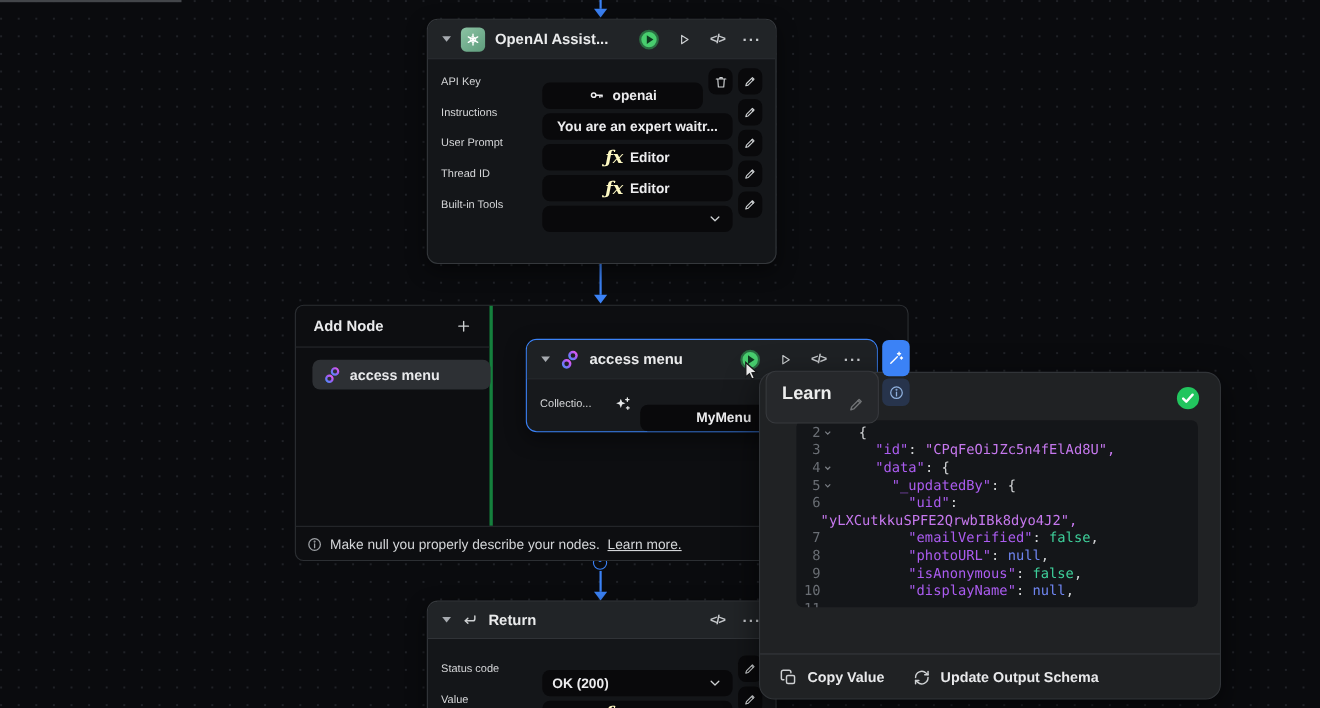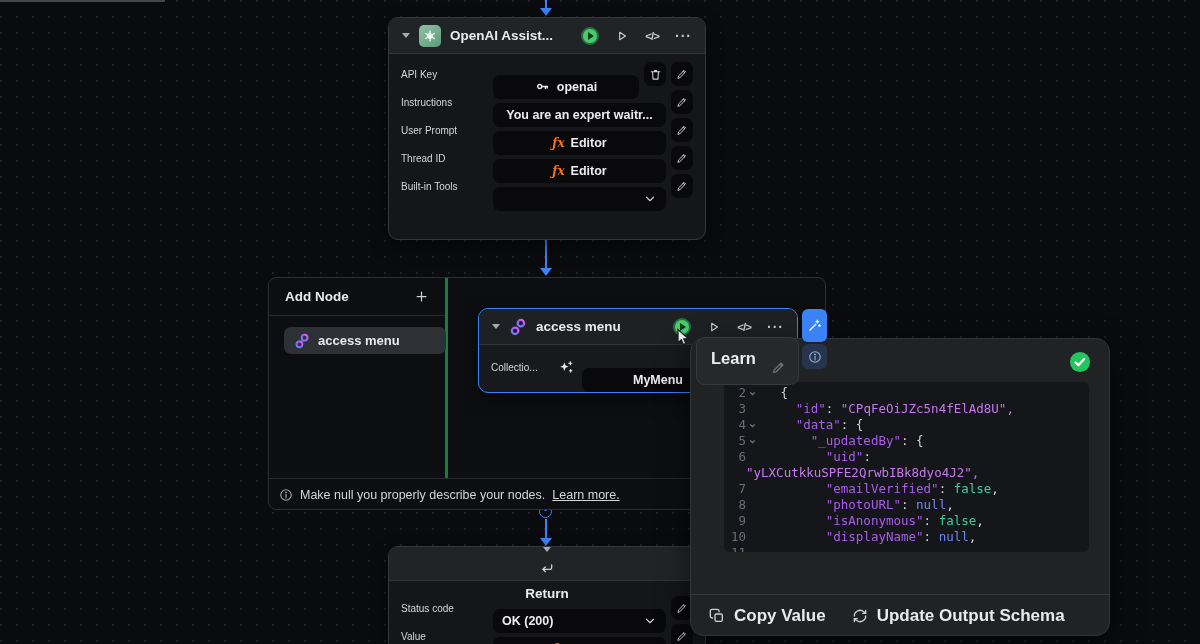--- a/index.html
+++ b/index.html
@@ -31,21 +31,21 @@
   .field-row { display:flex; align-items:center; height:28px; }
   .field-label { width:92px; flex:none; font-size:10px; color:#d5d6d8; white-space:nowrap; overflow:hidden; }
   .pill { height:24px; background:#09090b; border-radius:7px; display:flex; align-items:center;
           font-size:12.5px; font-weight:700; color:#ececee; padding:0 9px;margin-top:25px; }
   .pill.center { justify-content:center; }
   .pill.select { justify-content:space-between; }
   .pill .val { white-space:nowrap; overflow:hidden; }
   .pill-w { width:175px; } .pill-sm { width:149px; } .pill-ai { width:152px; }
   .sq-btn { width:22px; height:24px; margin-left:5px; background:#09090b; border-radius:7px;
           display:flex; align-items:center; justify-content:center; flex:none; }
-  .fx { font-style:italic; font-weight:700; font-family:"DejaVu Serif",serif; font-size:12px; margin-right:6px; color:#f97316; }
+  .fx { font-style:italic; font-weight:700; font-family:"DejaVu Serif",serif; font-size:16px; margin-right:6px; color:#fef9c3; }
 
   
   .flow { position:absolute; width:12px; }
   .flow .line { position:absolute; left:5px; width:2px; background:#3b82f6; }
   .flow .head { position:absolute; left:0; width:0; height:0; border-left:6px solid transparent; border-right:6px solid transparent; border-top:8px solid #3b82f6; }
   .port-ring { position:absolute; width:13px; height:13px; border:1.5px solid #3b82f6; border-radius:50%; background:#0a0b0e; }
   .port-ring::after { content:""; position:absolute; left:4.2px; top:1.5px; width:3px; height:3px; border-radius:50%; background:#3b82f6; }
 
   
   .builder { position:absolute; left:268px; top:277px; width:558px; height:233px; background:#0d0e11;
@@ -75,21 +75,21 @@
   .codeblock { position:absolute; left:33px; top:43px; width:365px; height:170px; background:#141619; border-radius:6px;
           overflow:hidden; font-family:"DejaVu Sans Mono","Liberation Mono",monospace; font-size:12.5px; line-height:16px; padding:3px 0 0 6px; }
   .code-line { display:flex; }
   .ln { width:16px; flex:none; text-align:right; color:#6a6e74; }
   .fold { width:12px; flex:none; display:flex; align-items:center; justify-content:center; }
   .ct { white-space:pre; }
   .tk-key { color:#ab5cf0; } .tk-str { color:#c678ee; } .tk-bool { color:#3ecf9a; } .tk-nul { color:#7086f2; } .tk-pln { color:#d2d4d6; }
   .code-line.wrap .fold { width:0; }
   .result-footer { position:absolute; left:0; top:255px; width:100%; height:42px; border-top:1px solid #35383c;
           display:flex; align-items:center; gap:26px; padding:0 18px; }
-  .rf-btn { display:flex; align-items:center; gap:9px; font-size:17px; font-weight:700; color:#e8e9eb; }
+  .rf-btn { display:flex; align-items:center; gap:9px; font-size:13px; font-weight:700; color:#e8e9eb; }
 
   .topline { position:absolute; left:0; top:0; width:165px; height:2px; background:#43464a; }
   .cursor { position:absolute; z-index:30; }
 </style>
 </head>
 <body>
 
 <div class="canvas"></div>
 <div class="topline"></div>
 
@@ -316,21 +316,21 @@
     <span class="icon" id="info-ic2">
       <svg width="14" height="14" viewBox="0 0 24 24" fill="none" stroke="#8fb0dd" stroke-width="2">
         <circle cx="12" cy="12" r="9"></circle>
         <path d="M12 11v6" stroke-linecap="round"></path>
         <circle cx="12" cy="7.5" r="0.6" fill="#8fb0dd"></circle>
       </svg>
     </span>
   </div>
 
 <div class="node" style="left:388px;top:546px;width:318px;height:120px;">
-  <div class="node-header" style="height:34px;flex-direction:column;">
+  <div class="node-header" style="height:34px;">
     <span class="tri-down"></span>
     <span class="icon" id="return-ic">
         <svg width="16" height="16" viewBox="0 0 24 24" fill="none" stroke="#cdd0d2" stroke-width="2" stroke-linecap="round" stroke-linejoin="round">
           <path d="M19 6v4a2.5 2.5 0 0 1-2.5 2.5H6"></path>
           <path d="M9.5 9 6 12.5 9.5 16"></path>
         </svg>
       </span>
     <span class="node-title">Return</span>
     <span class="hdr-actions">
       <span class="glyph code-glyph">&lt;/&gt;</span>

